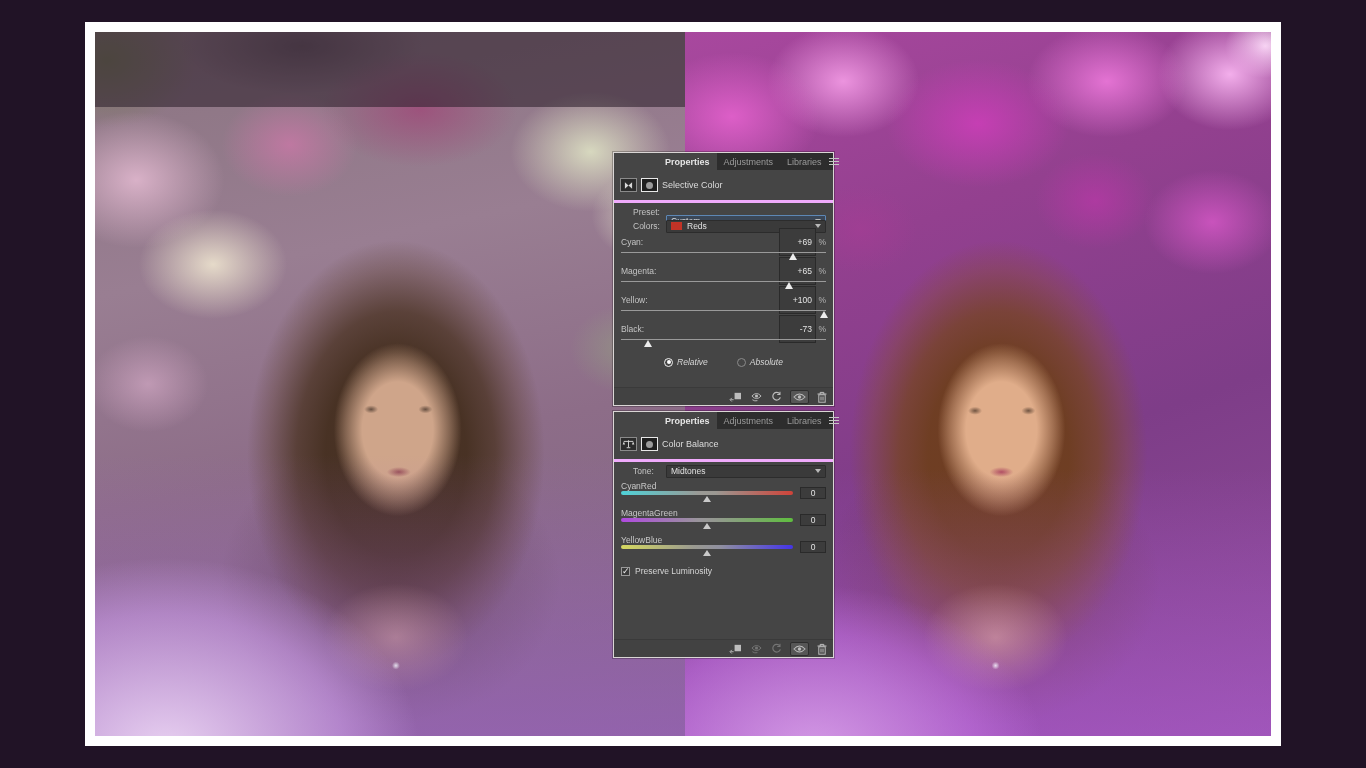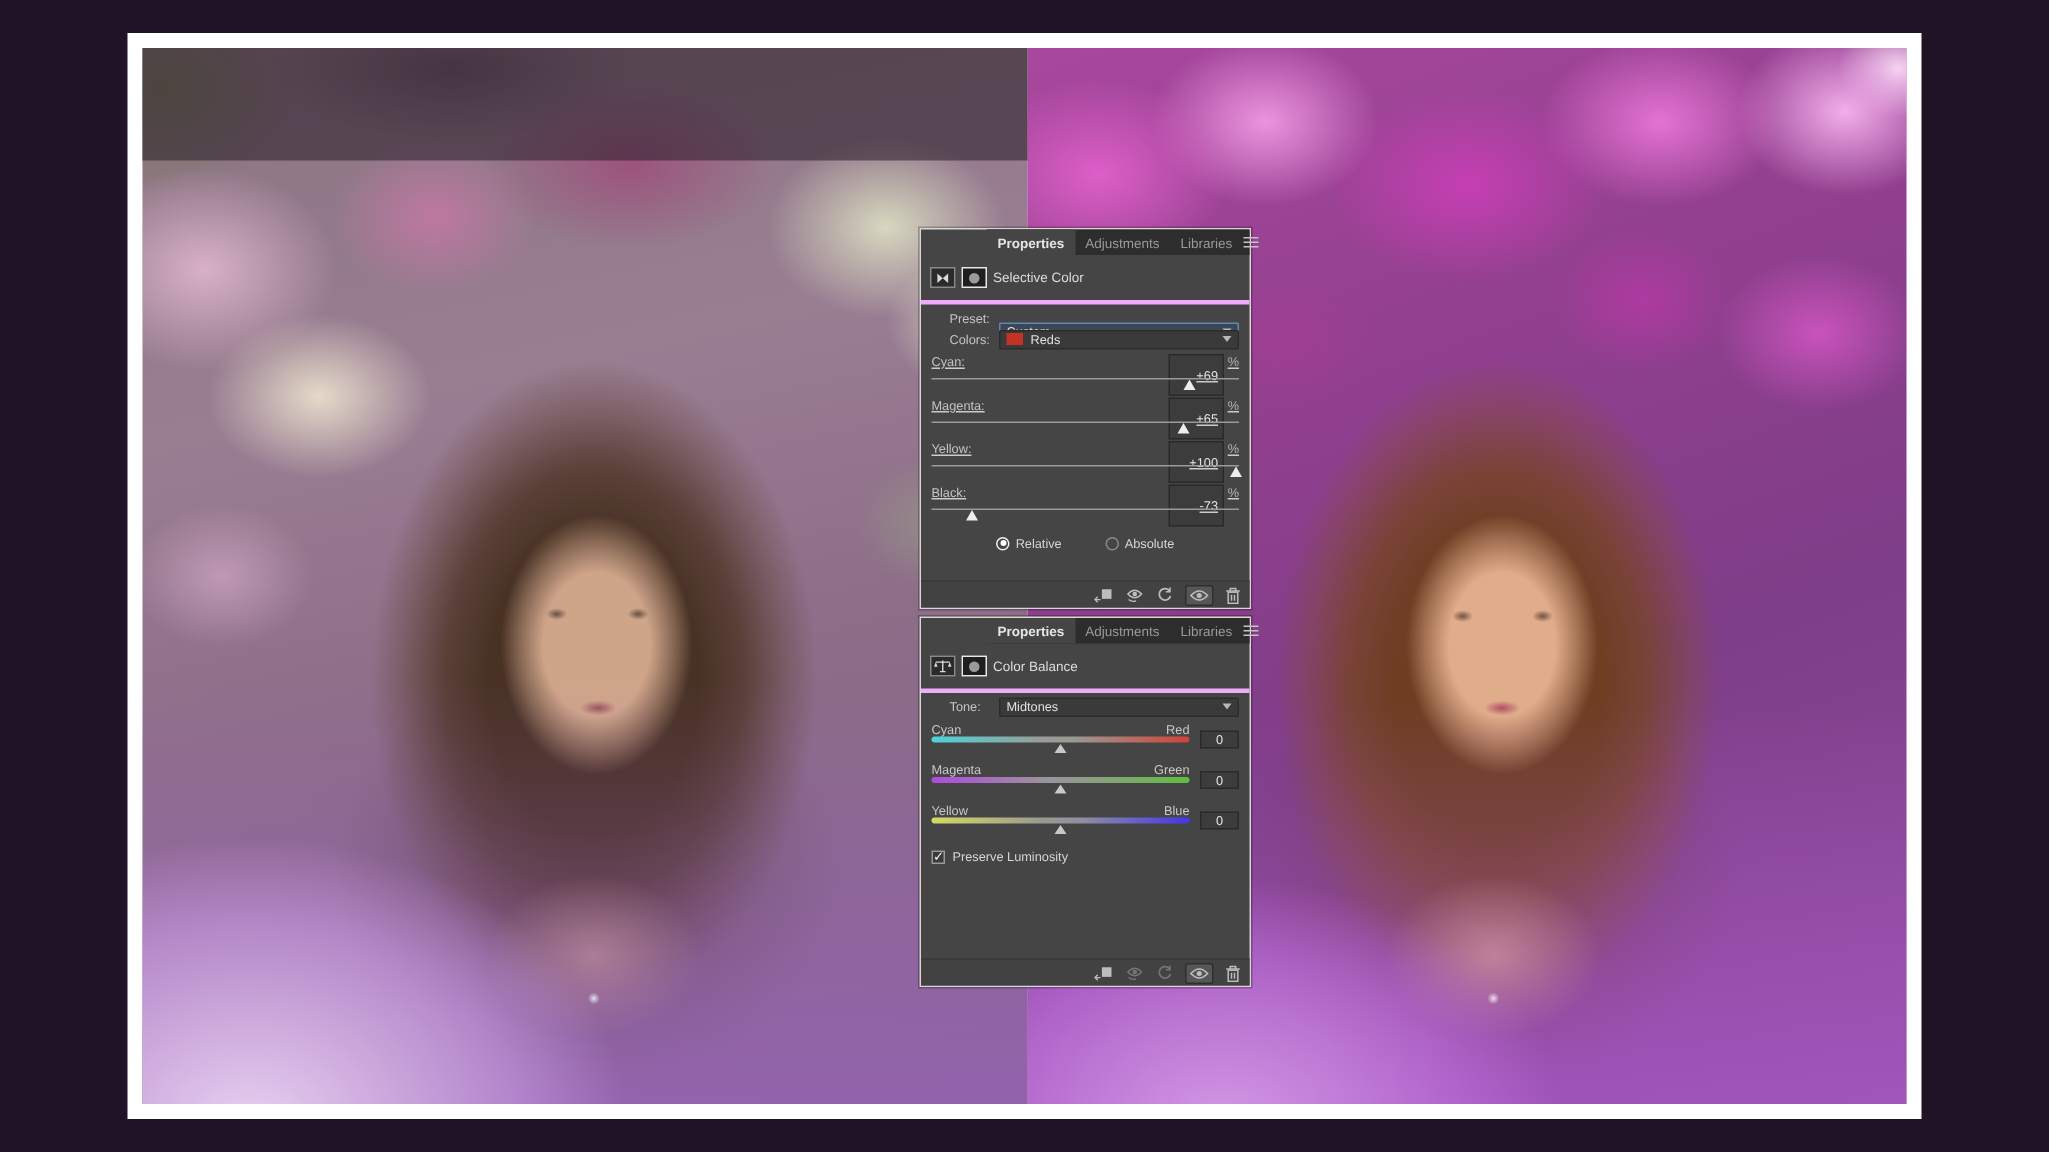--- a/index.html
+++ b/index.html
@@ -87,46 +87,46 @@
   .pbody { padding:3px 7px 0 7px; }
   .field-row { display:flex; align-items:center; height:12px; margin-bottom:2px;padding-left:12px; }
   .field-row label { width:33px; flex:none; color:#c4c4c4; font-size:8.5px; }
   .select { flex:1; height:13px; background:#3a3a3a; border:1px solid #2c2c2c; border-radius:1px;
     display:flex; align-items:center; padding:0 4px; color:#e0e0e0; font-size:8.5px; }
   .select.focus { background:#3b4757; border-color:#5d87b5;margin-top:18px; }
   .chev { margin-left:auto; width:0; height:0; border-left:3.5px solid transparent; border-right:3.5px solid transparent; border-top:4px solid #b8b8b8; }
   .swatch { width:11px; height:8px; margin-right:5px; flex:none; }
 
   .sc-slider { margin-top:4px; }
-  .sc-top { display:flex; height:12px;text-decoration:underline; }
+  .sc-top { display:flex; align-items:center; height:12px; }
   .sc-top label { flex:1; color:#c4c4c4; font-size:8.5px; }
   .valbox { width:37px; height:28px; background:#3c3c3c; border:1px solid #2a2a2a; color:#e4e4e4;
     font-size:8.5px; display:flex; align-items:center; justify-content:flex-end; padding-right:3px; }
   .unit { width:10px; text-align:right; color:#b4b4b4; font-size:8.5px; }
   .sc-track { position:relative; height:10px; margin-top:3px; }
   .sc-track::before { content:""; position:absolute; left:0; right:0; top:1px; height:1px; background:#9a9a9a; }
   .thumb { position:absolute; top:2px; width:0; height:0; margin-left:-4px;
     border-left:4.5px solid transparent; border-right:4.5px solid transparent; border-bottom:7px solid #ededed; }
 
-  .radio-row { display:flex; align-items:center; justify-content:center; gap:29px; margin-top:8px; height:12px; }
+  .radio-row { display:flex; align-items:center; justify-content:center; gap:29px; margin-top:8px; height:12px;font-style:italic; }
   .radio-opt { display:flex; align-items:center; gap:4px; }
   .radio { width:9px; height:9px; border-radius:50%; border:1px solid #8a8a8a; display:flex; align-items:center; justify-content:center; }
   .radio.sel { border-color:#f0f0f0; }
   .radio.sel i { width:4px; height:4px; border-radius:50%; background:#ffffff; }
   .radio-opt span.lbl { color:#d6d6d6; font-size:8.5px; }
 
   .pfooter { position:absolute; left:0; right:0; bottom:0; height:18px; border-top:1px solid #3a3a3a; background:#424242;
     display:flex; align-items:center; justify-content:flex-end; gap:8px; padding-right:6px; color:#bdbdbd; }
   .pfooter svg { display:block; }
   .icon-btn { background:#565656; border:1px solid #2e2e2e; border-radius:2px; height:14px; display:flex; align-items:center; padding:0 2px; }
   .dim { color:#757575; }
 
   .cb-slider { display:flex; align-items:center; margin-top:4px; }
   .cb-left { flex:1; }
-  .cb-labels { display:flex; justify-content:space-between; height:9px; font-size:8.5px; color:#c8c8c8;gap:32px; }
+  .cb-labels { display:flex; justify-content:flex-start; height:9px; font-size:8.5px; color:#c8c8c8; }
   .cb-bar { position:relative; height:4px; border-radius:2px; margin-top:1px; margin-bottom:9px; }
   .bar-cr { background:linear-gradient(90deg,#4fd2d8 0%,#9a9a96 45%,#9b9892 55%,#cf4339 100%); }
   .bar-mg { background:linear-gradient(90deg,#b04ae0 0%,#99959b 45%,#93988f 55%,#5fbe3f 100%); }
   .bar-yb { background:linear-gradient(90deg,#d6d960 0%,#9a9a90 42%,#8f8fa0 58%,#4434e8 100%); }
   .cb-thumb { position:absolute; top:5px; width:0; height:0; margin-left:-4px;
     border-left:4px solid transparent; border-right:4px solid transparent; border-bottom:6px solid #c9c9c9; }
   .cb-val { width:26px; height:12px; margin-left:7px; justify-content:center; padding-right:0; align-self:flex-start; margin-top:6px; }
 
   .check-row { display:flex; align-items:center; gap:5px; margin-top:8px; height:10px; }
   .checkbox { width:9px; height:9px; background:#3a3a3a; border:1px solid #9a9a9a; position:relative; }

